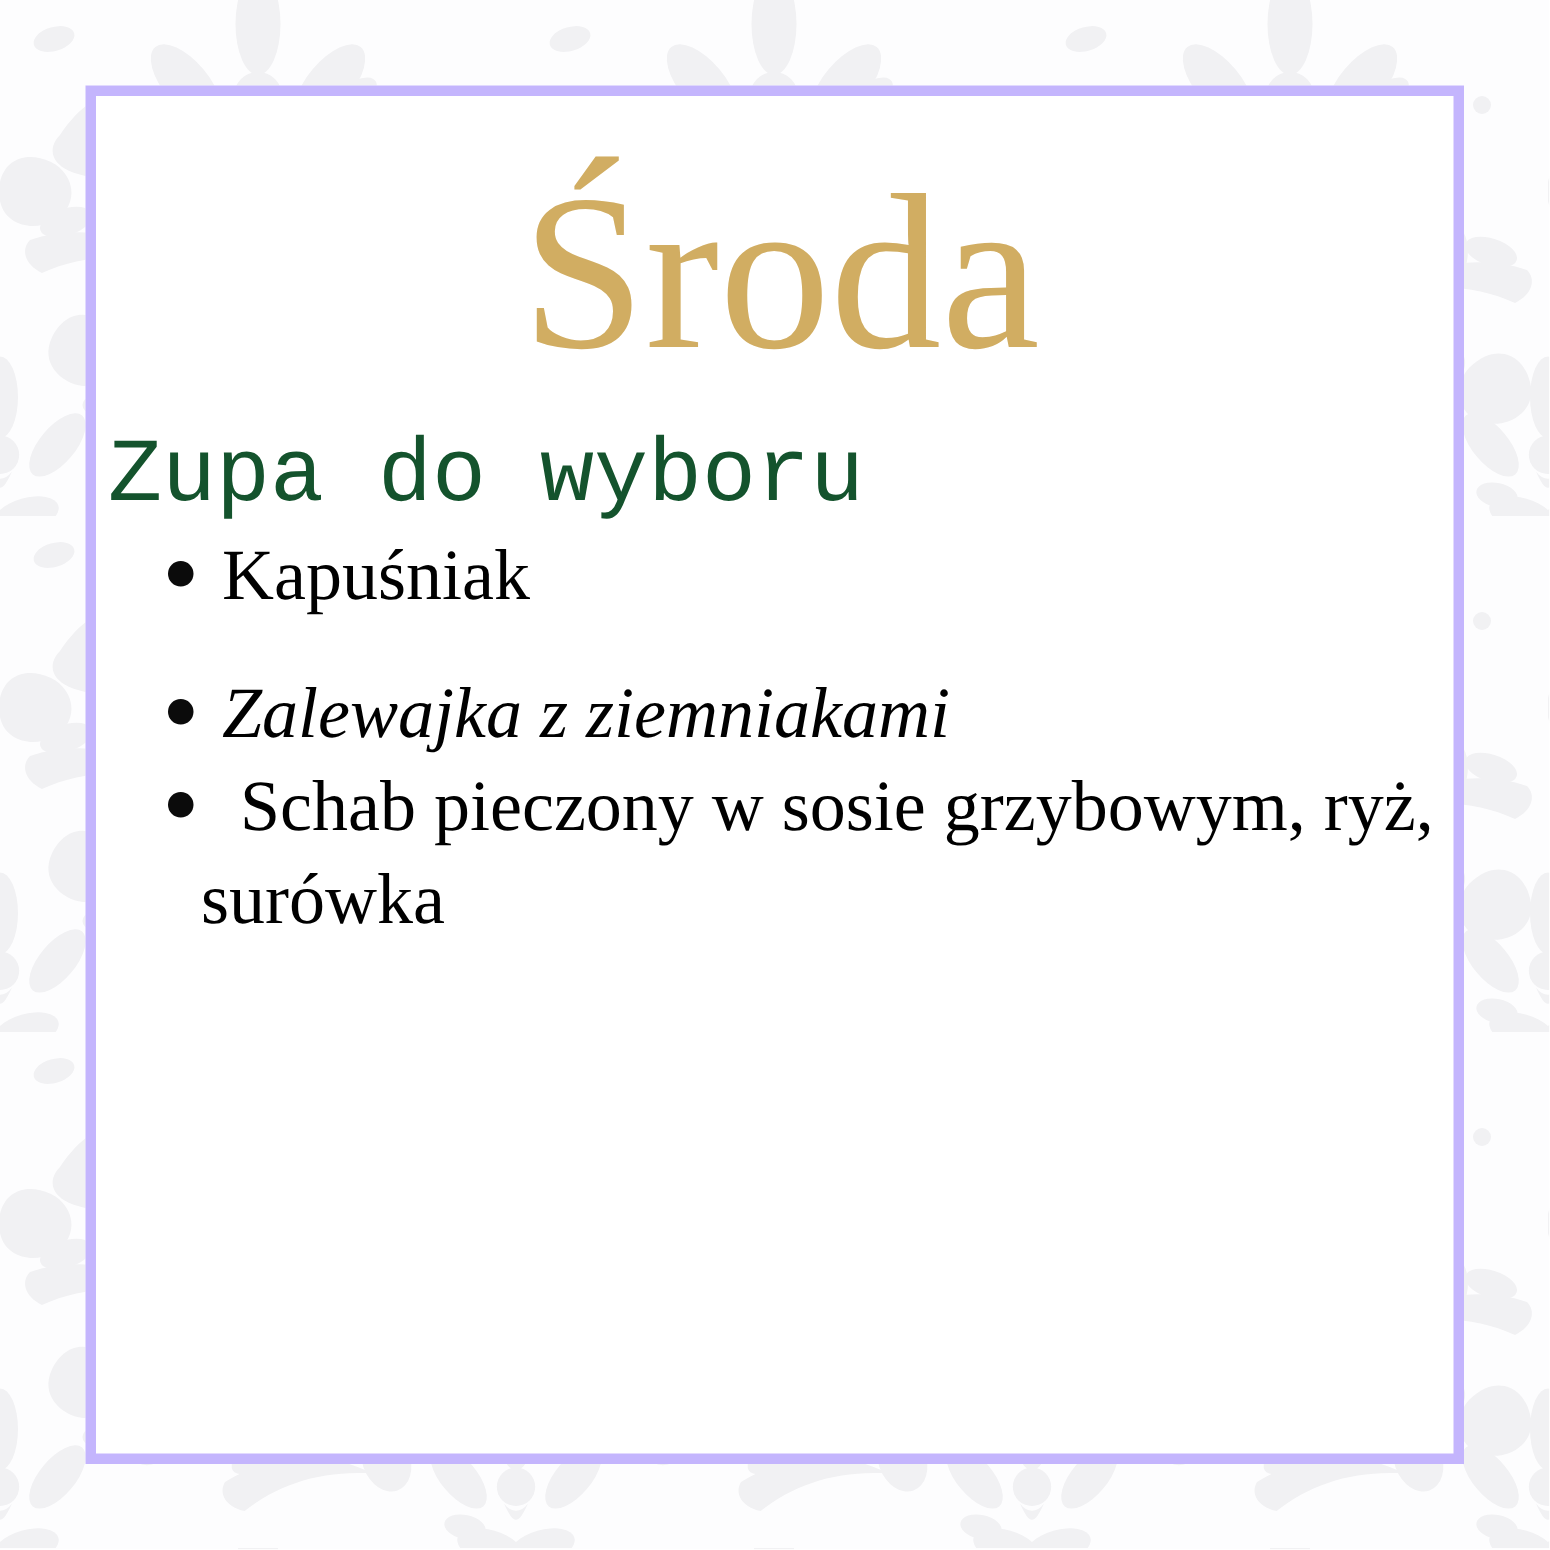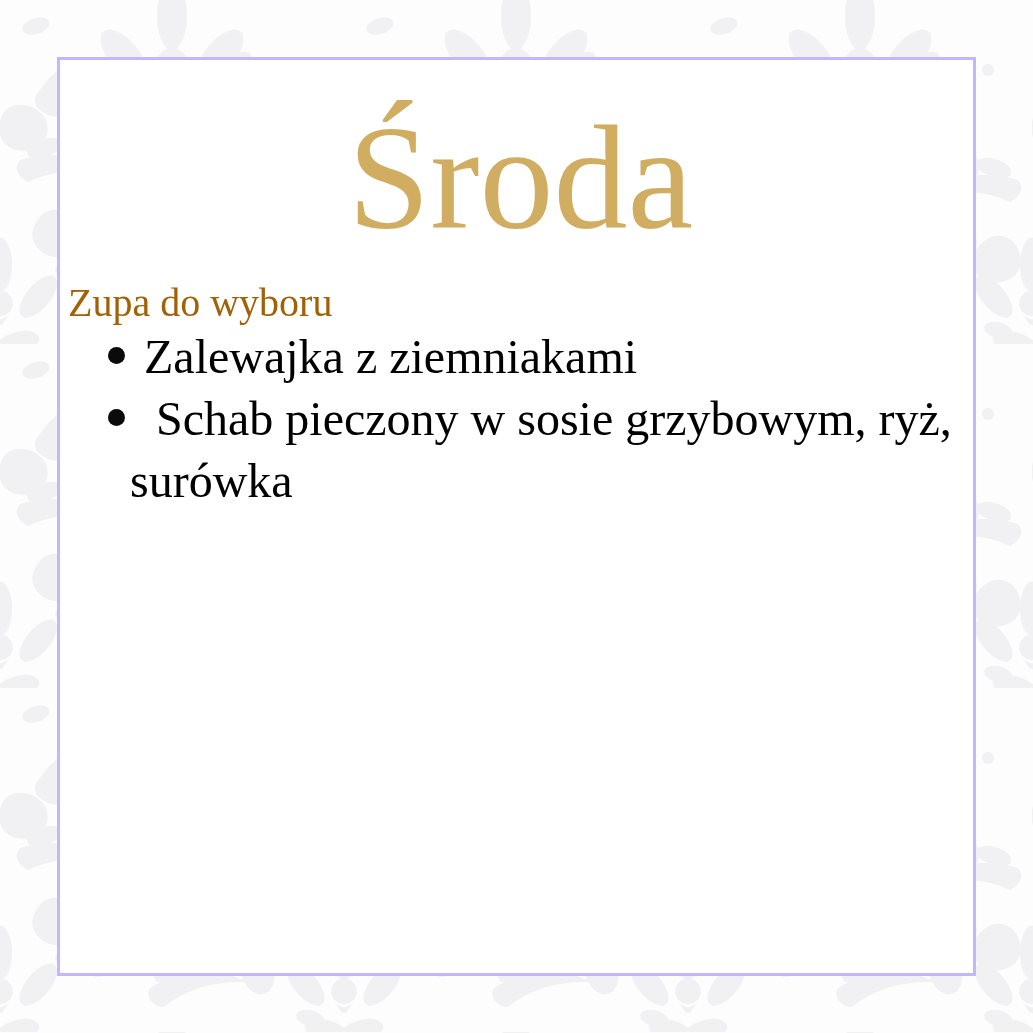--- a/index.html
+++ b/index.html
@@ -25,62 +25,63 @@
   }
   .card {
     position: absolute;
     z-index: 1;
     left: 57px;
     top: 57px;
     width: 919px;
     height: 919px;
     box-sizing: border-box;
     background: #ffffff;
-    border: 3px solid #c4b5fd;
+    border: 7px solid #c4b5fd;
   }
   .card-content {
     position: relative;
     width: 100%;
     height: 100%;
     box-sizing: border-box;
     padding: 0 0 0 8px;
     color: #000000;
   }
   .menu-title {
     margin: 22px 0 6px 0;
     text-align: center;
     font-size: 148px;
     line-height: 1.3;
     font-weight: normal;
     color: #d1ad62;
     letter-spacing: 0px;
   }
   .section-heading {
     margin: 0;
-    font-size: 40px;
+    font-size: 60px;
     line-height: 1.15;
     font-weight: normal;
-    color: #a16207;
+    color: #14532d;
+    font-family: Liberation Mono, monospace;
   }
   .heading-soups { margin-top: 0; }
   .heading-mains { margin-top: 0; }
   ul.menu-list {
     list-style: none;
     margin: 0;
     padding: 0 0 0 40px;
   }
   .list-soups { margin-top: 30px; margin-bottom: 0; }
   .list-mains { margin-top: 34px; }
   .menu-item {
     position: relative;
     padding-left: 22px;
     font-size: 48px;
     line-height: 62px;
   }
-  .list-soups .menu-item + .menu-item { margin-top: 10px; }
+  .list-soups .menu-item + .menu-item { margin-top: 30px; font-style: italic; }
   .list-mains .menu-item + .menu-item { margin-top: 31px; }
   .menu-item .item-text {
     display: block;
     text-indent: 14px;
     white-space: pre-wrap;
   }
   .bullet-dot {
     position: absolute;
     left: 0;
     top: 21px;
@@ -146,20 +147,24 @@
   <div class="card">
     <div class="card-content">
 
       <h1 class="menu-title">Środa</h1>
 
       <div class="section">
         <h2 class="section-heading heading-soups">Zupa do wyboru</h2>
         <ul class="menu-list list-soups">
           <li class="menu-item">
             <span class="bullet-dot"></span>
+            <span class="item-text">Kapuśniak</span>
+          </li>
+          <li class="menu-item">
+            <span class="bullet-dot"></span>
             <span class="item-text">Zalewajka z ziemniakami</span>
           </li>
         </ul>
       </div>
 
       <div class="section">
         <ul class="menu-list list-mains">
           <li class="menu-item">
             <span class="bullet-dot"></span>
             <span class="item-text"> Schab pieczony w sosie grzybowym, ryż, surówka</span>

